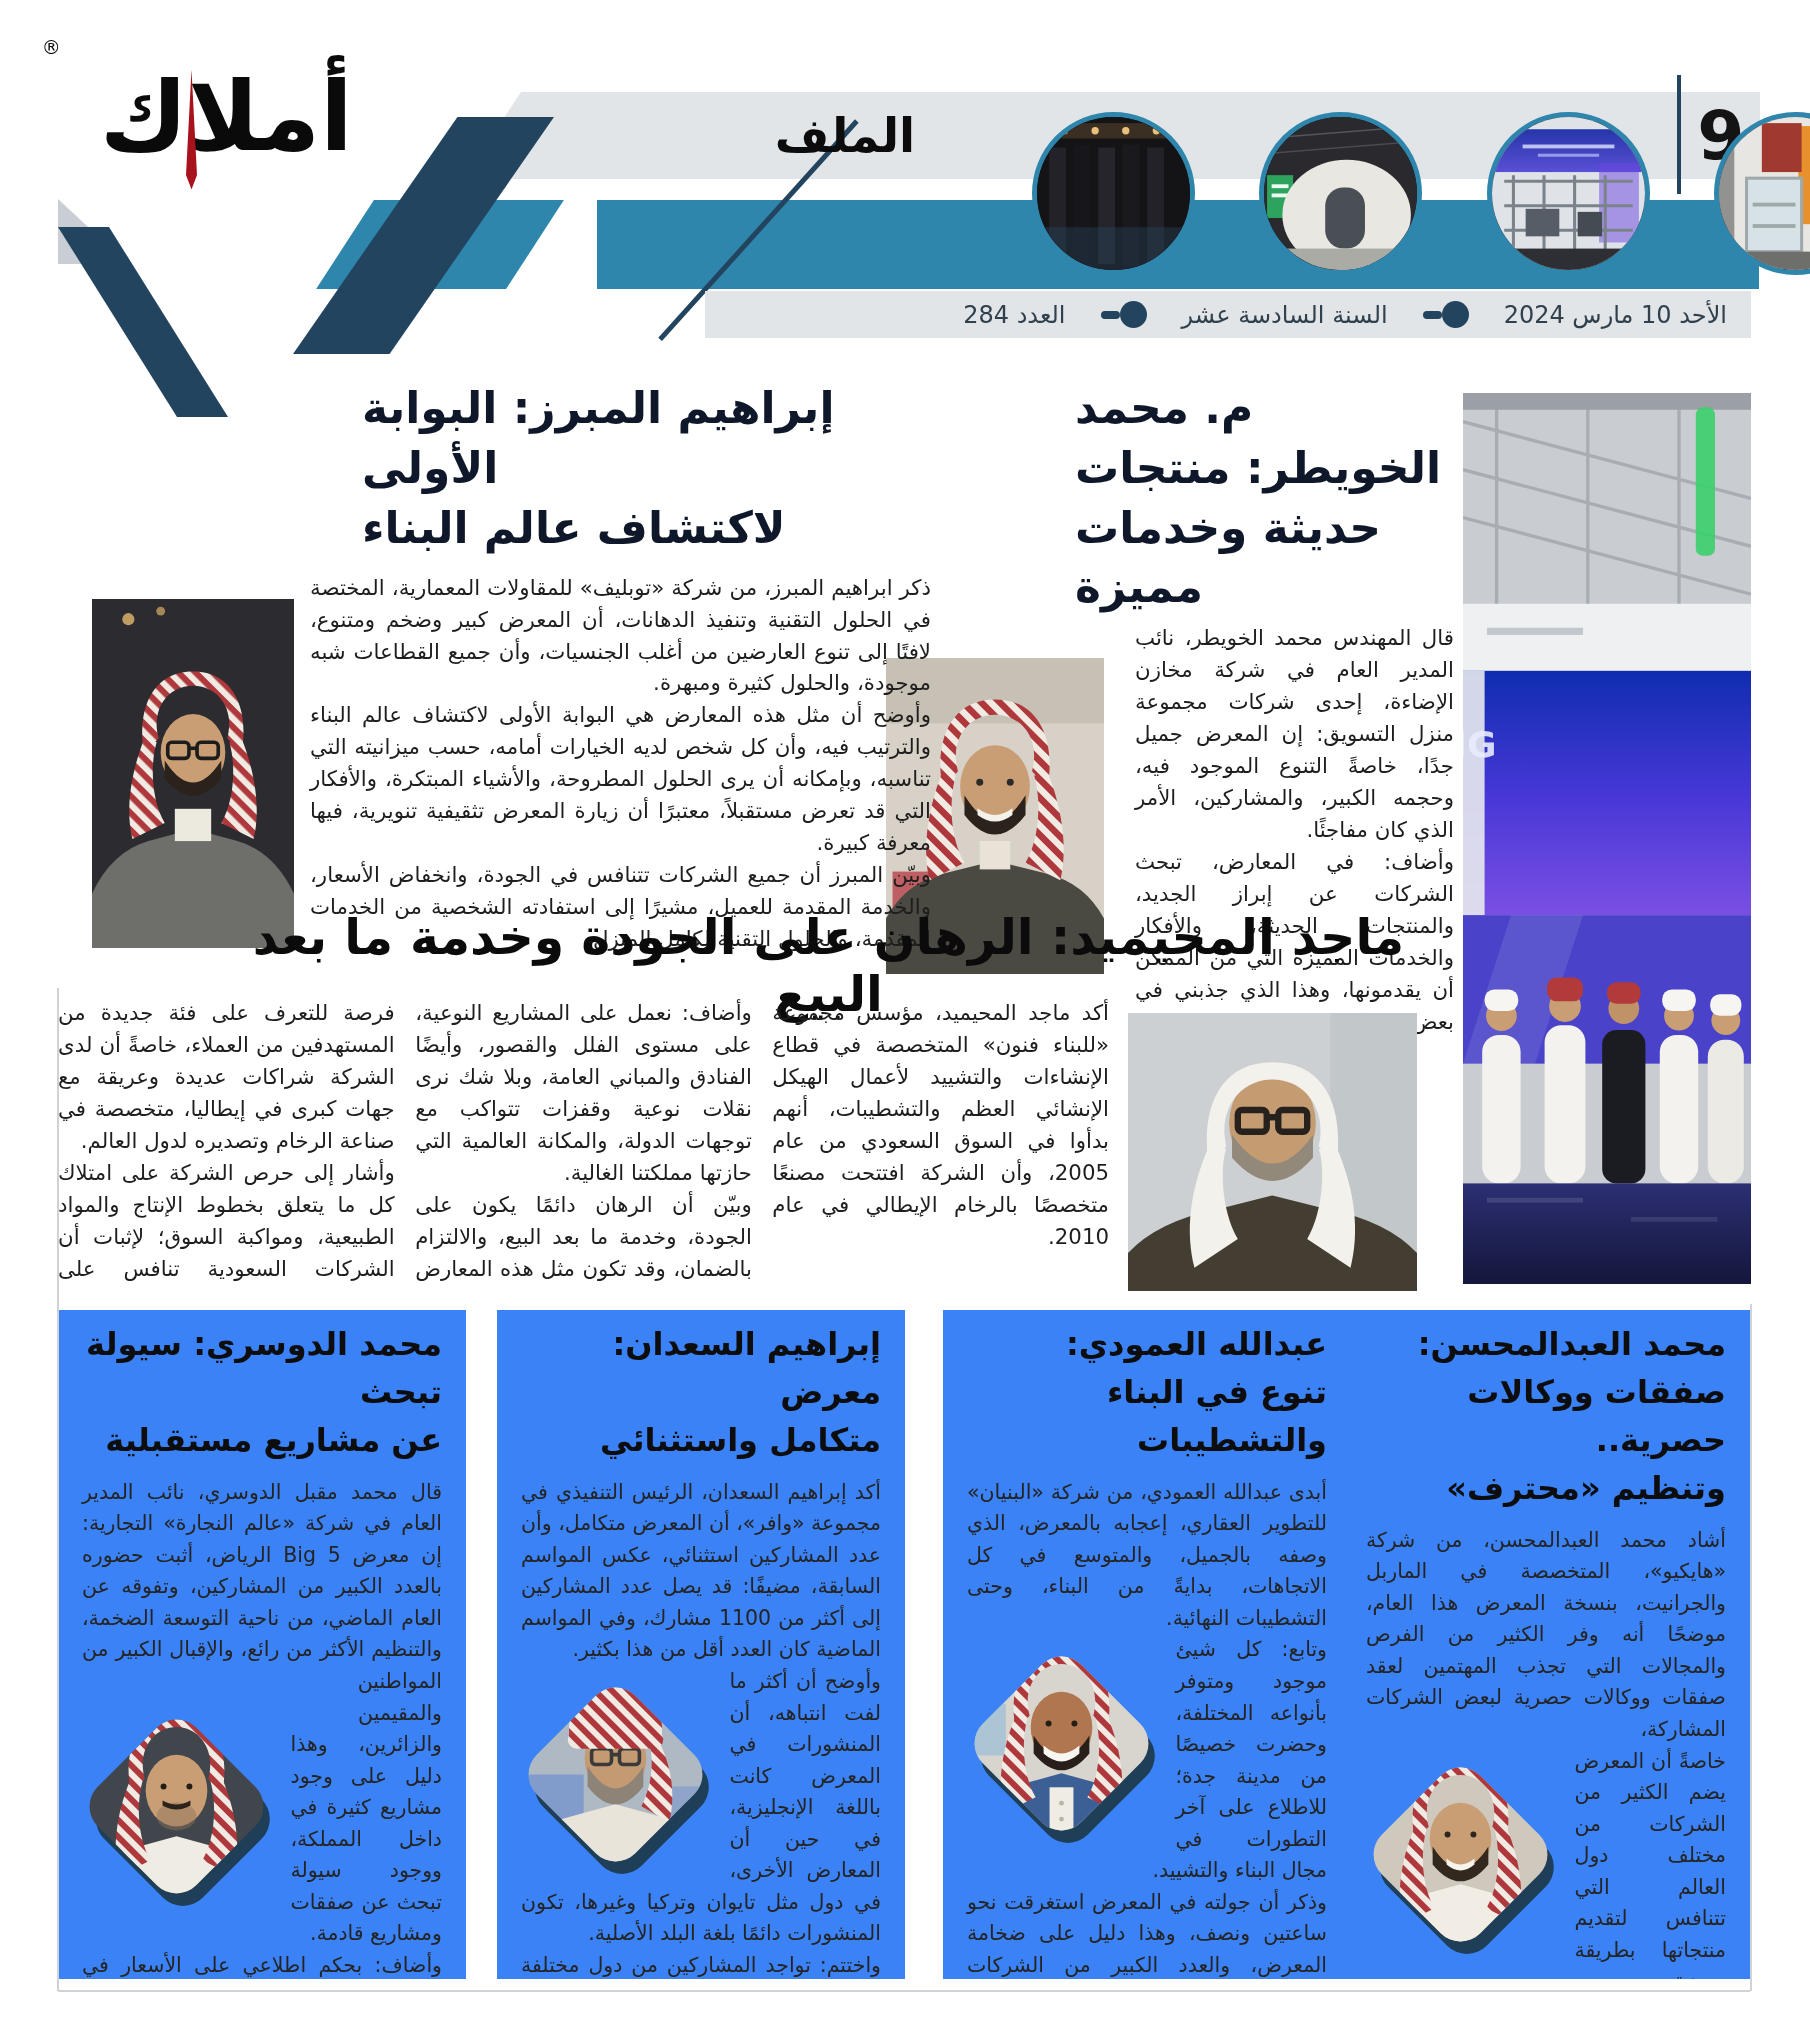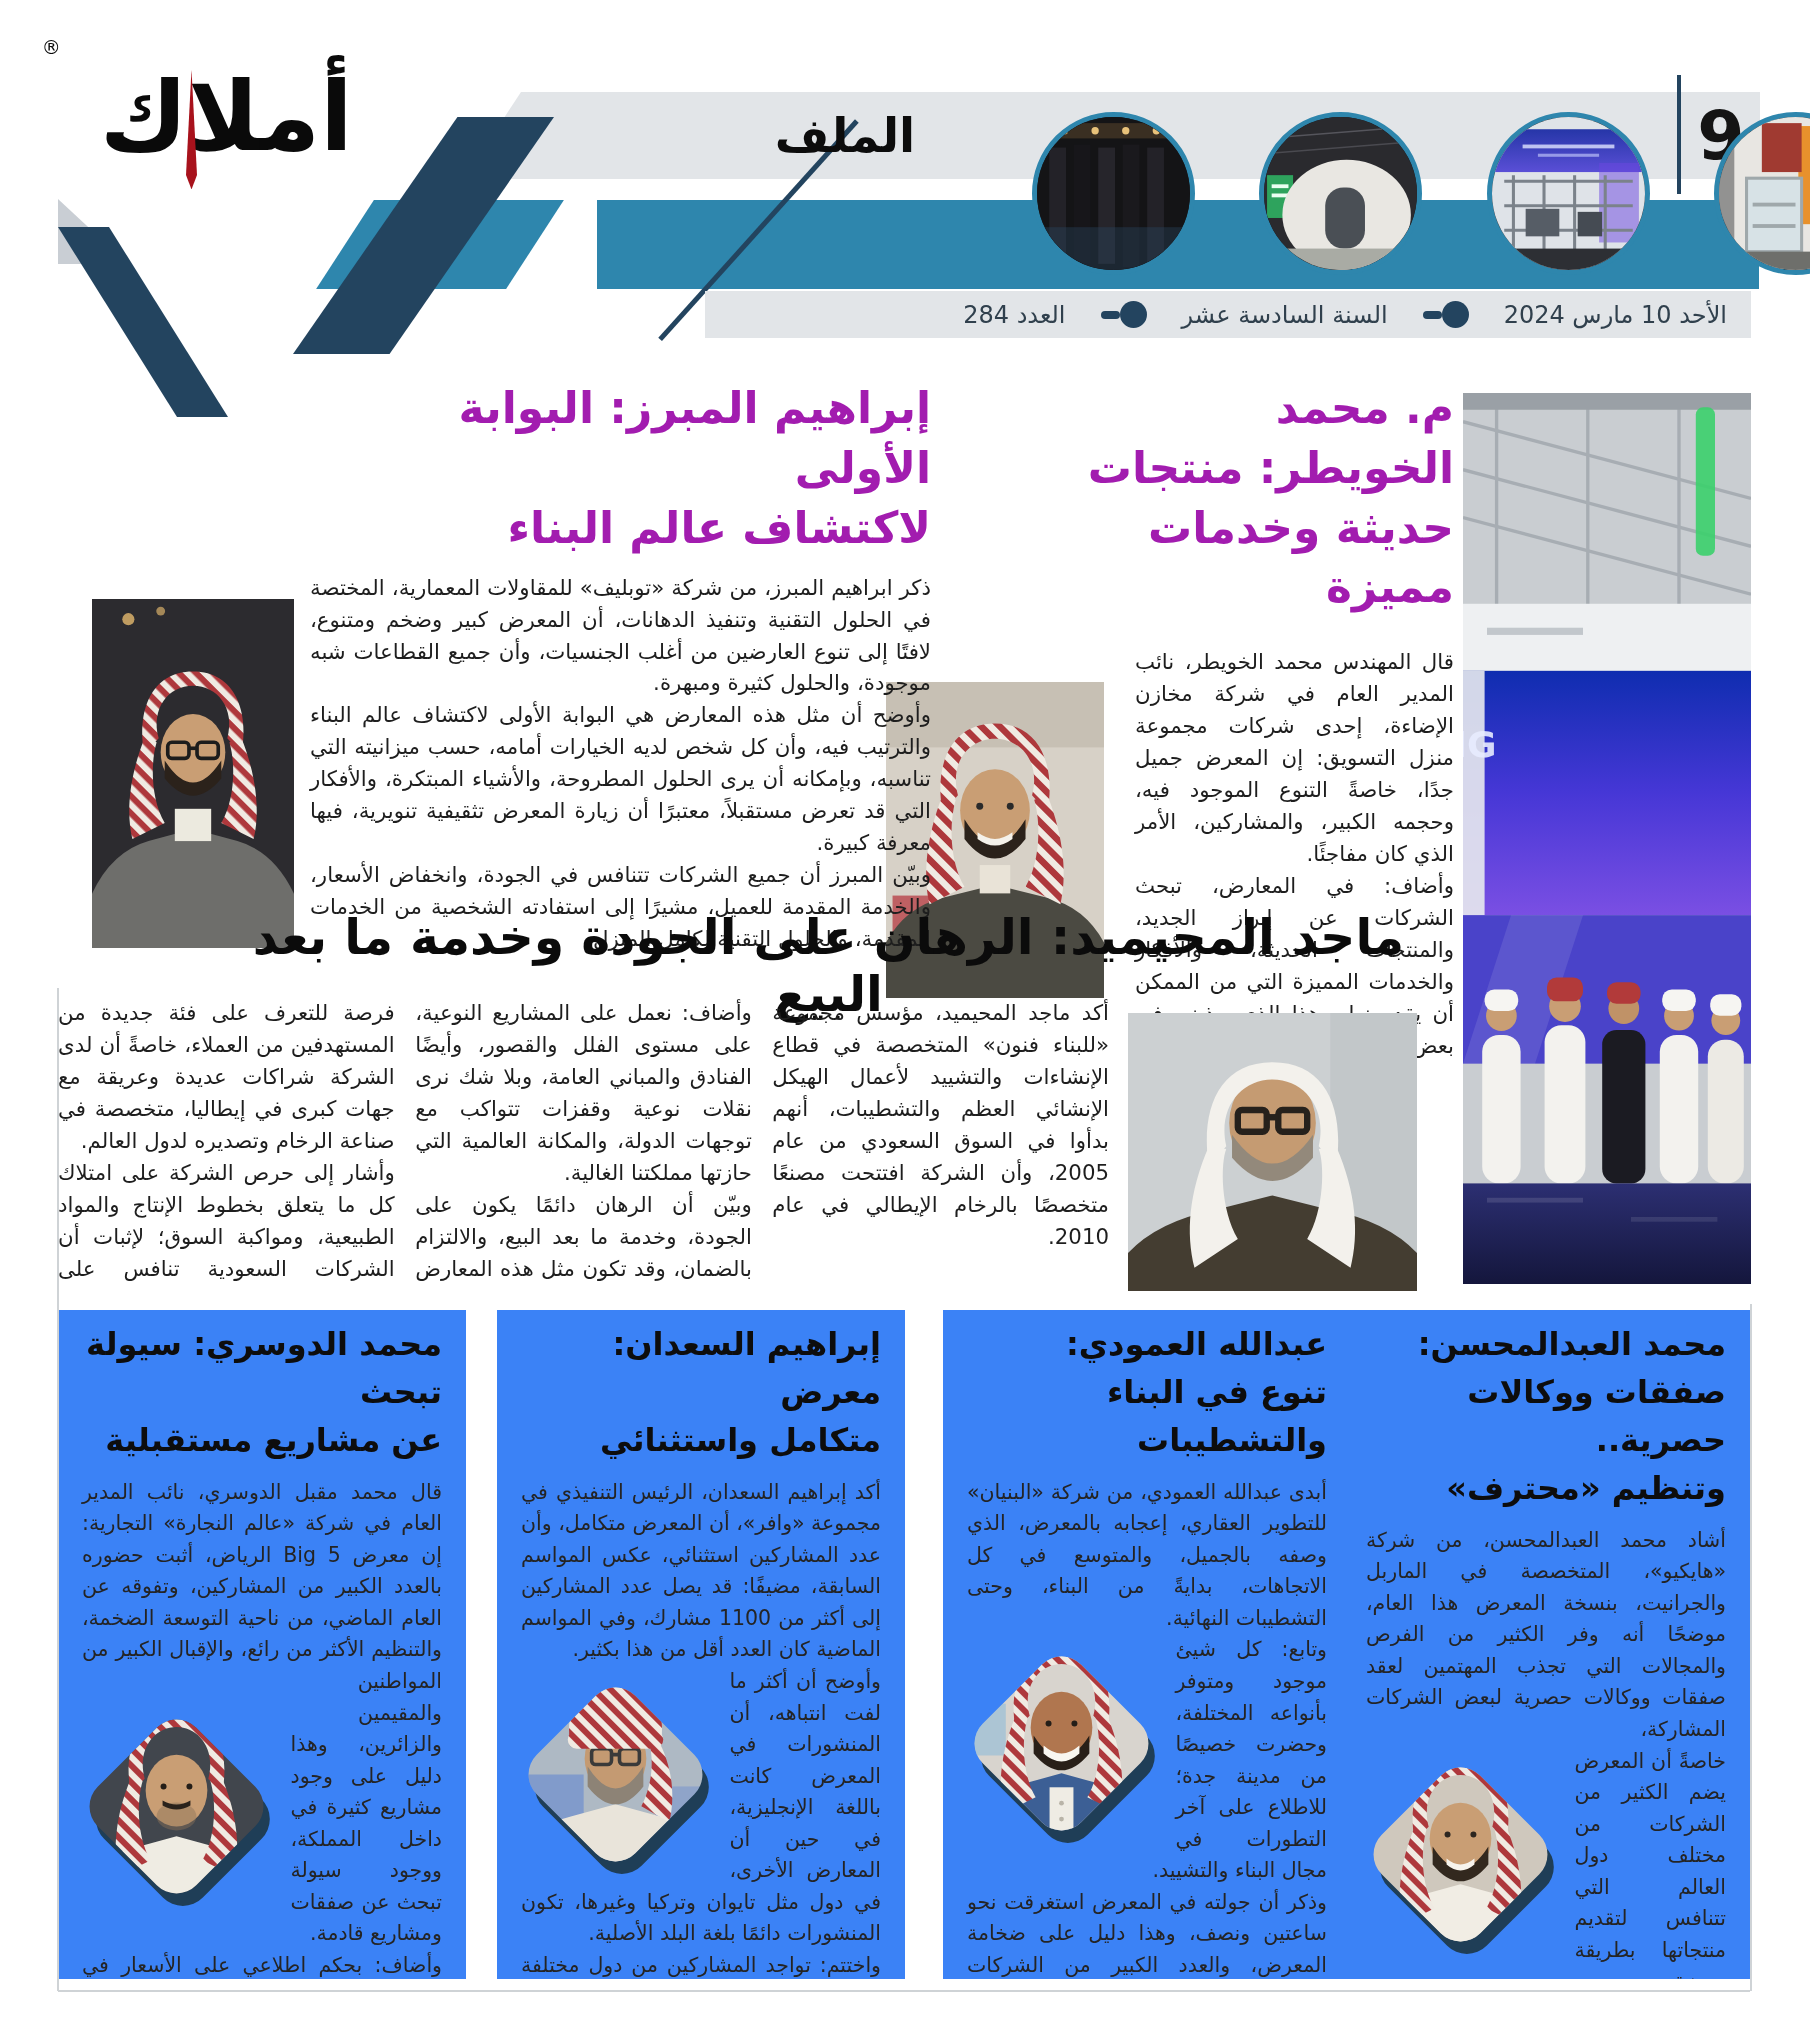--- a/index.html
+++ b/index.html
@@ -30,26 +30,26 @@
   .malaf{left:759px;top:92px;width:174px;height:87px;line-height:87px;text-align:center;
          font-size:47px;font-weight:bold;color:#0c0c0c;}
   .pg-line{left:1678px;top:75px;width:4px;height:119px;background:#23445f;}
   .pagenum{left:1688px;top:88px;width:68px;height:95px;line-height:95px;text-align:center;
            font-size:68px;font-weight:bold;color:#141414;}
   .circ{position:absolute;top:112px;width:163px;height:163px;border-radius:50%;
         border:5.5px solid #2e86ad;overflow:hidden;background:#1b1b1e;}
   .circ svg{display:block;width:100%;height:100%;}
 
   
-  .art-title{font-weight:bold;color:#a21caf;line-height:1.36;text-align:right;}
+  .art-title{font-weight:bold;color:#0f172a;line-height:1.36;text-align:left;}
   .btxt{font-size:21.3px;line-height:1.5;text-align:justify;}
   .btxt p{margin:0;}
   .art-khw{left:847px;top:378px;width:608px;}
   .art-khw .art-title{width:379px;margin-right:0;font-size:44px;}
-  .art-khw .row{display:flex;gap:31px;margin-top:29px;padding-left:40px;}
+  .art-khw .row{display:flex;gap:31px;margin-top:5px;padding-left:40px;}
   .art-khw .bcol{width:373px;}
   .ph-khw{width:218px;height:316px;flex:none;margin-top:36px;}
   .art-mbz{left:93px;top:378px;width:839px;}
   .art-mbz .art-title{width:569px;margin-right:0;font-size:44px;}
   .art-mbz .row{display:flex;gap:16px;margin-top:14.2px;}
   .art-mbz .bcol{width:621px;}
   .ph-mbz{width:202px;height:349px;flex:none;margin-top:27px;}
   .ph-big{left:1464px;top:393px;width:288px;height:891px;}
   .mid-title{left:237px;top:909px;width:1185px;font-size:49px;font-weight:bold;text-align:center;color:#0b0b0b;}
   .mid-row{left:59px;top:997px;width:1359px;display:flex;gap:19px;}

